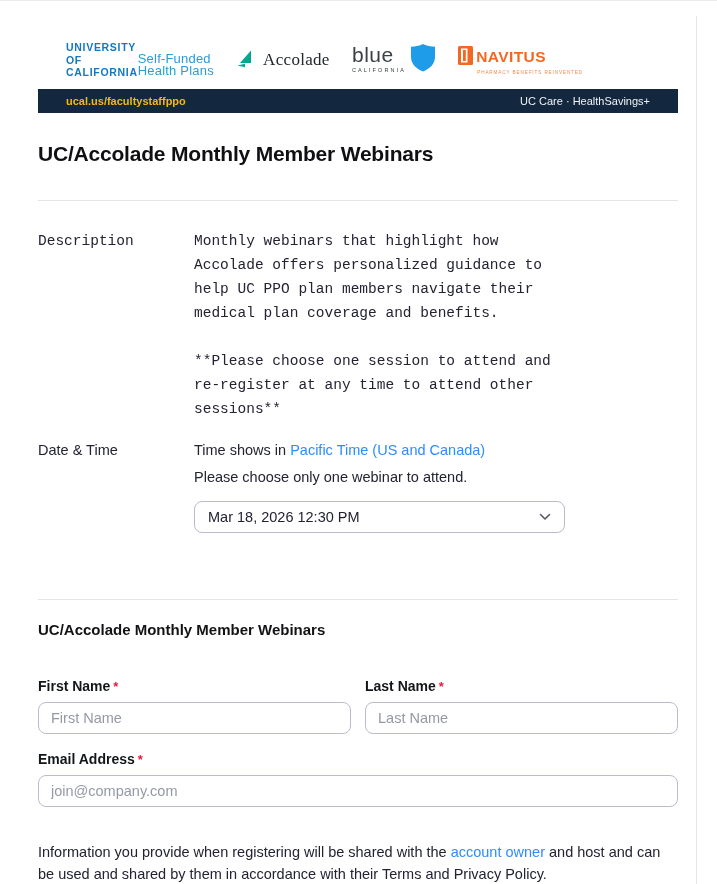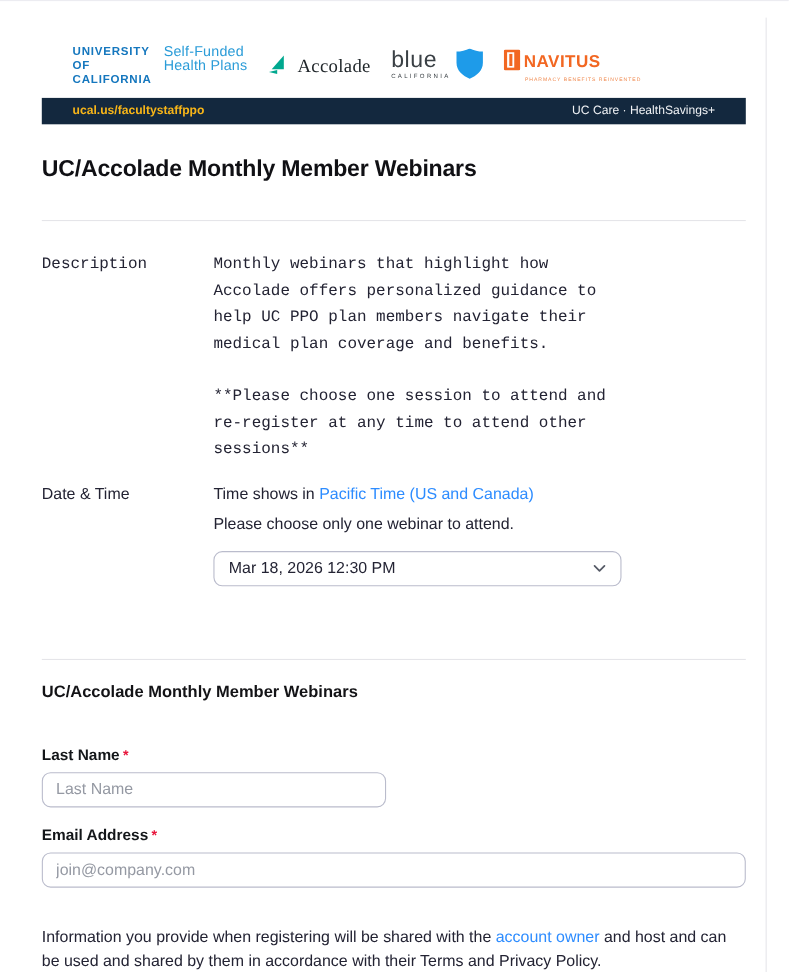--- a/index.html
+++ b/index.html
@@ -7,21 +7,21 @@
   body { font-family: "Liberation Sans", sans-serif; color: #232333; position: relative; border-top: 1px solid #ececf1; }
 
   .scroll-edge { position: absolute; top: 15px; right: 0; width: 21px; height: 869px; border-left: 1px solid #e6e6ea; }
 
   .container { padding: 0 39px 0 38px; }
 
   
   .banner { margin-top: 30px; }
   .logo-strip { height: 58px; background: #ffffff; display: flex; align-items: center; justify-content: space-between; padding: 0 95px 0 28px; }
 
-  .uc-logo { display: flex; gap: 11px; }
+  .uc-logo { display: flex; align-items: flex-end; }
   .uc-name { font-size: 10.5px; font-weight: bold; color: #1577BE; line-height: 12.5px; letter-spacing: 0.7px; }
   .uc-tag { font-size: 13px; color: #2B9CD8; line-height: 12.5px; letter-spacing: 0.2px; padding-bottom: 1px; }
 
   .accolade-logo { display: flex; align-items: center; gap: 6px; }
   .accolade-word { font-family: "Liberation Serif", serif; font-size: 17px; color: #21272b; letter-spacing: 0.3px; }
 
   .bsc-logo { display: flex; align-items: flex-start; gap: 4px; }
   .bsc-text { display: flex; flex-direction: column; align-items: flex-start; }
   .bsc-word { font-size: 21px; color: #3a4045; line-height: 21px; letter-spacing: 0.5px; }
   .bsc-sub { font-size: 5.5px; color: #3a4045; letter-spacing: 2.1px; margin-top: 2px; }
@@ -160,20 +160,24 @@
       </div>
     </div>
   </div>
 
   <hr class="divider divider-2">
 
   <div class="form-section-title">UC/Accolade Monthly Member Webinars</div>
 
   <div class="form-grid">
     <div>
+      <div class="field-label"><span>First Name</span><span class="req">*</span></div>
+      <input class="text-input" type="text" placeholder="First Name" style="">
+    </div>
+    <div>
       <div class="field-label"><span>Last Name</span><span class="req">*</span></div>
       <input class="text-input" type="text" placeholder="Last Name" style="">
     </div>
   </div>
 
   <div class="email-block">
     <div class="field-label"><span>Email Address</span><span class="req">*</span></div>
     <input class="text-input" type="email" placeholder="join@company.com" style="">
   </div>
 

